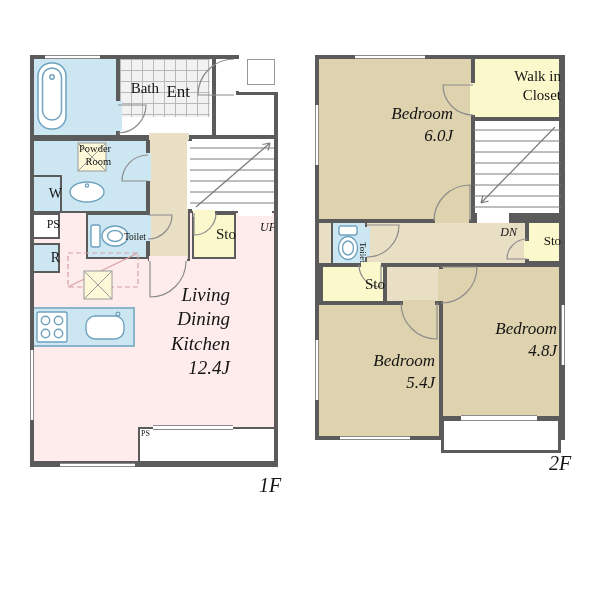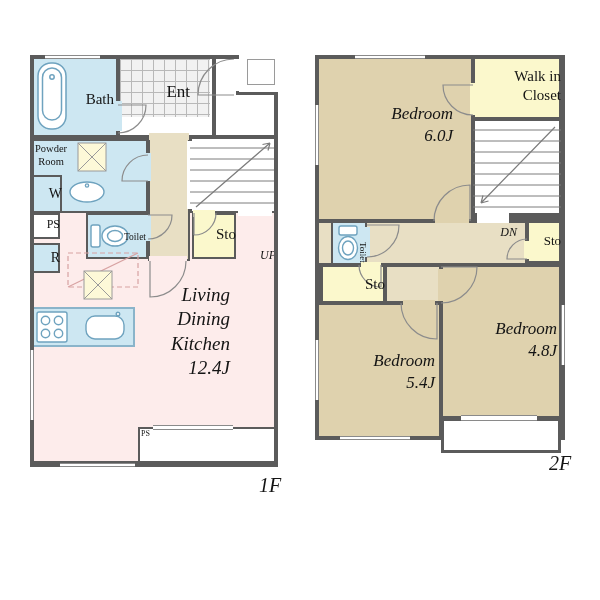--- a/index.html
+++ b/index.html
@@ -10,21 +10,21 @@
   .room{position:absolute;box-sizing:border-box;border:2px solid var(--wall);z-index:1;}
   .blue{background:var(--water-room);}
   .yellow{background:var(--storage);}
   .pink{background:var(--living);}
   .tan{background:var(--bedroom);}
   .hallc{background:var(--hall);}
   .white{background:#fff;}
   .fixture-room{border-color:#8ab4ca;z-index:2;}
   .overlay-svg{position:absolute;left:0;top:0;z-index:4;pointer-events:none;}
   .lbl{position:absolute;z-index:4;white-space:pre-line;line-height:1.28;text-align:right;}
-  .left-align{text-align:center;}
+  .left-align{text-align:right;margin-left:44px;}
   .ital{font-style:italic;}
   .vlbl{writing-mode:vertical-rl;}
   .outer{position:absolute;box-sizing:border-box;border:4px solid var(--wall);z-index:5;pointer-events:none;}
   .window-h{position:absolute;background:#fff;border-top:1.5px solid #8a8a8a;border-bottom:1.5px solid #8a8a8a;box-sizing:border-box;z-index:6;}
   .window-v{position:absolute;background:#fff;border-left:1.5px solid #8a8a8a;border-right:1.5px solid #8a8a8a;box-sizing:border-box;z-index:6;}
   .porch{position:absolute;background:#fff;box-sizing:border-box;z-index:6;}
   .gap7{position:absolute;background:#fff;z-index:7;}
   .floor-tag{position:absolute;z-index:4;font-style:italic;font-size:20px;text-align:center;}
   .tile{position:absolute;background-color:#f2f2f2;
         background-image:linear-gradient(#b9b9b9 1px,transparent 1px),linear-gradient(90deg,#b9b9b9 1px,transparent 1px);
@@ -112,30 +112,30 @@
       <g stroke="#8c8c8c" stroke-width="1.2" fill="none">
         <path d="M204 40 L168 40 A36 36 0 0 1 204 4"></path>
         <path d="M88 50 L116 50 A28 28 0 0 1 88 78"></path>
         <path d="M118 126 L92 126 A26 26 0 0 1 118 100"></path>
         <path d="M118 160 L142 160 A24 24 0 0 1 118 184"></path>
         <path d="M120 206 L120 242 A36 36 0 0 0 156 206"></path>
         <path d="M164 158 L164 180 M186 158 A22 22 0 0 1 164 180"></path>
       </g>
     </svg>
 
-    <div class="lbl" style="left:34px;top:35px;width:50px;font-size:15px;">Bath</div>
+    <div class="lbl" style="left:34px;top:24px;width:50px;font-size:15px;padding-left:45px;">Bath</div>
     <div class="lbl" style="left:112px;top:26px;width:48px;font-size:17px;">Ent</div>
     <div class="lbl left-align" style="left:5px;top:87px;font-size:10.5px;">Powder
 Room</div>
     <div class="lbl" style="left:2px;top:130px;width:30px;font-size:14px;">W</div>
     <div class="lbl" style="left:2px;top:162px;width:28px;font-size:12px;">PS</div>
     <div class="lbl" style="left:2px;top:194px;width:28px;font-size:14px;">R</div>
     <div class="lbl" style="left:76px;top:176px;width:40px;font-size:9.5px;">Toilet</div>
     <div class="lbl" style="left:162px;top:170px;width:44px;font-size:15px;">Sto</div>
-    <div class="lbl ital" style="left:206px;top:165px;width:40px;font-size:12px;margin-top:28px;">UP</div>
+    <div class="lbl ital" style="left:206px;top:165px;width:40px;font-size:12px;">UP</div>
     <div class="lbl ital" style="left:88px;top:228px;width:112px;font-size:19px;">Living
 Dining
 Kitchen
 12.4J</div>
     <div class="lbl" style="left:111px;top:374px;font-size:8px;">PS</div>
 
     <div class="outer" style="left:0;top:0;width:248px;height:412px;"></div>
     <div class="porch" style="left:206px;top:0;width:42px;height:40px;border-left:3px solid var(--wall);border-bottom:3px solid var(--wall);">
       <div style="position:absolute;left:8px;top:4px;width:26px;height:24px;border:1px solid #9a9a9a;"></div>
     </div>

